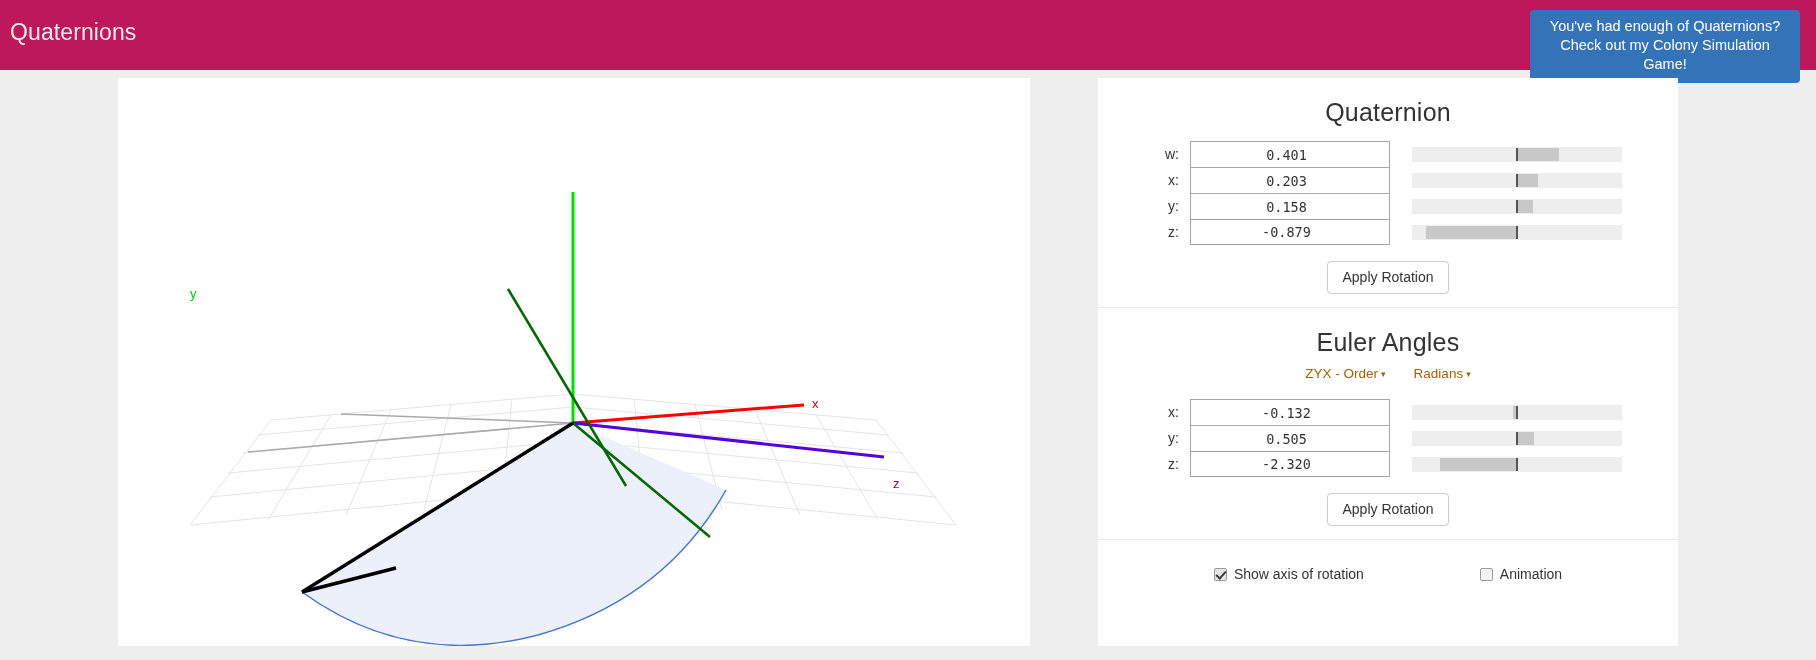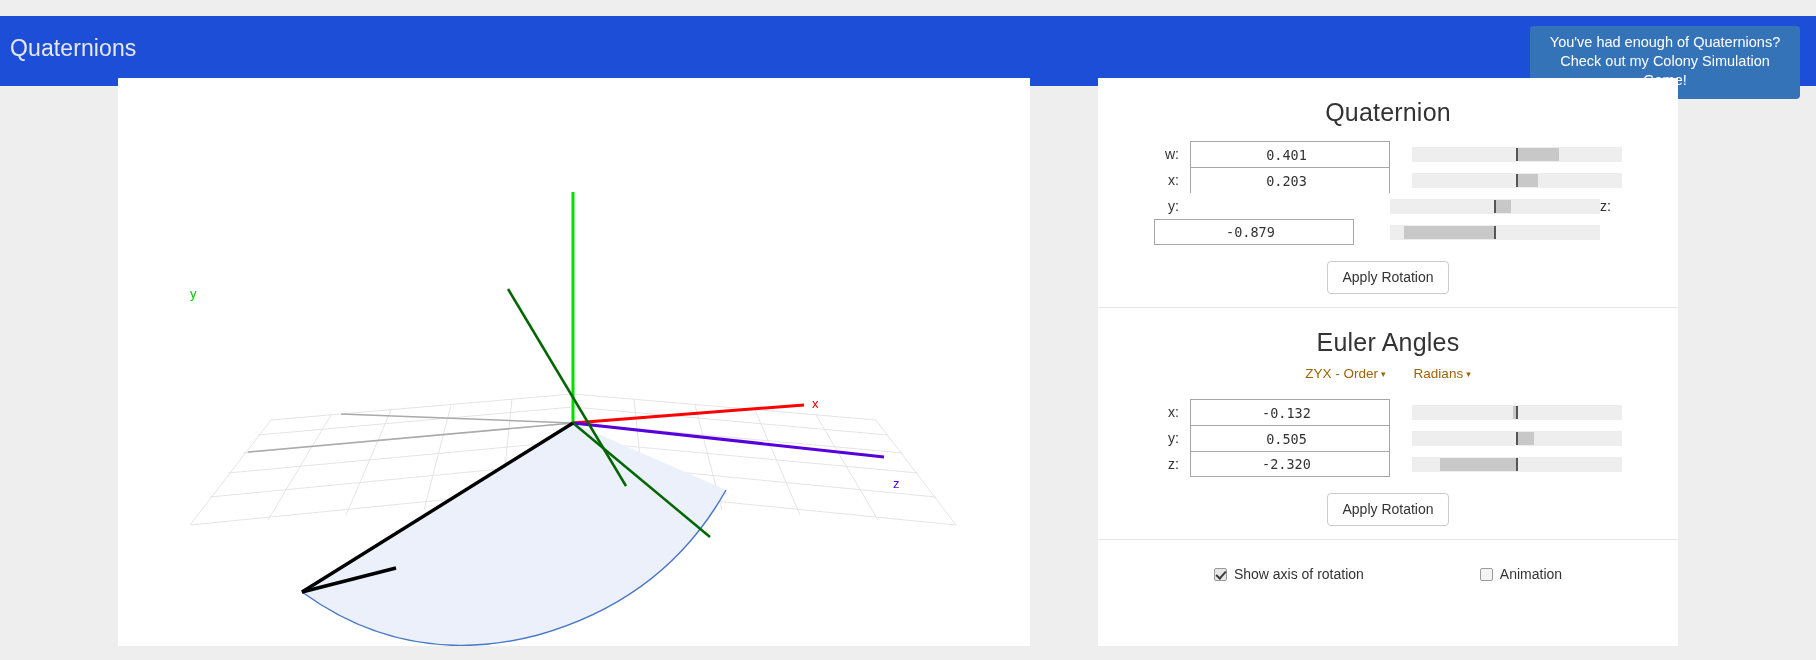--- a/index.html
+++ b/index.html
@@ -13,24 +13,24 @@
     position: relative;
     width: 1816px;
     height: 660px;
     overflow: hidden;
     background: #eeeeee;
   }
 
   
   .navbar {
     position: absolute;
-    top: 16px; left: 0;
+    top: 0; left: 0;
     width: 1816px;
     height: 70px;
-    background: #1d4ed8;
+    background: #be185d;
     box-sizing: border-box;
   }
   .navbar-title {
     position: absolute;
     left: 10px;
     top: 19px;
     font-size: 23px;
     color: #e8e8e8;
     letter-spacing: 0.1px;
     font-weight: normal;
@@ -296,20 +296,21 @@
               <div class="tick" style="left: 103px;"></div>
             </div>
             <div class="field-label">x:</div>
             <input class="value-input" type="text" value="0.203" style="">
             <div></div>
             <div class="slider">
               <div class="fill" style="left: 104px; width: 21.112px;"></div>
               <div class="tick" style="left: 103px;"></div>
             </div>
             <div class="field-label">y:</div>
+            <input class="value-input" type="text" value="0.158" style="">
             <div></div>
             <div class="slider">
               <div class="fill" style="left: 104px; width: 16.432px;"></div>
               <div class="tick" style="left: 103px;"></div>
             </div>
             <div class="field-label">z:</div>
             <input class="value-input last" type="text" value="-0.879" style="">
             <div></div>
             <div class="slider">
               <div class="fill" style="left: 12.584px; width: 91.416px;"></div>

